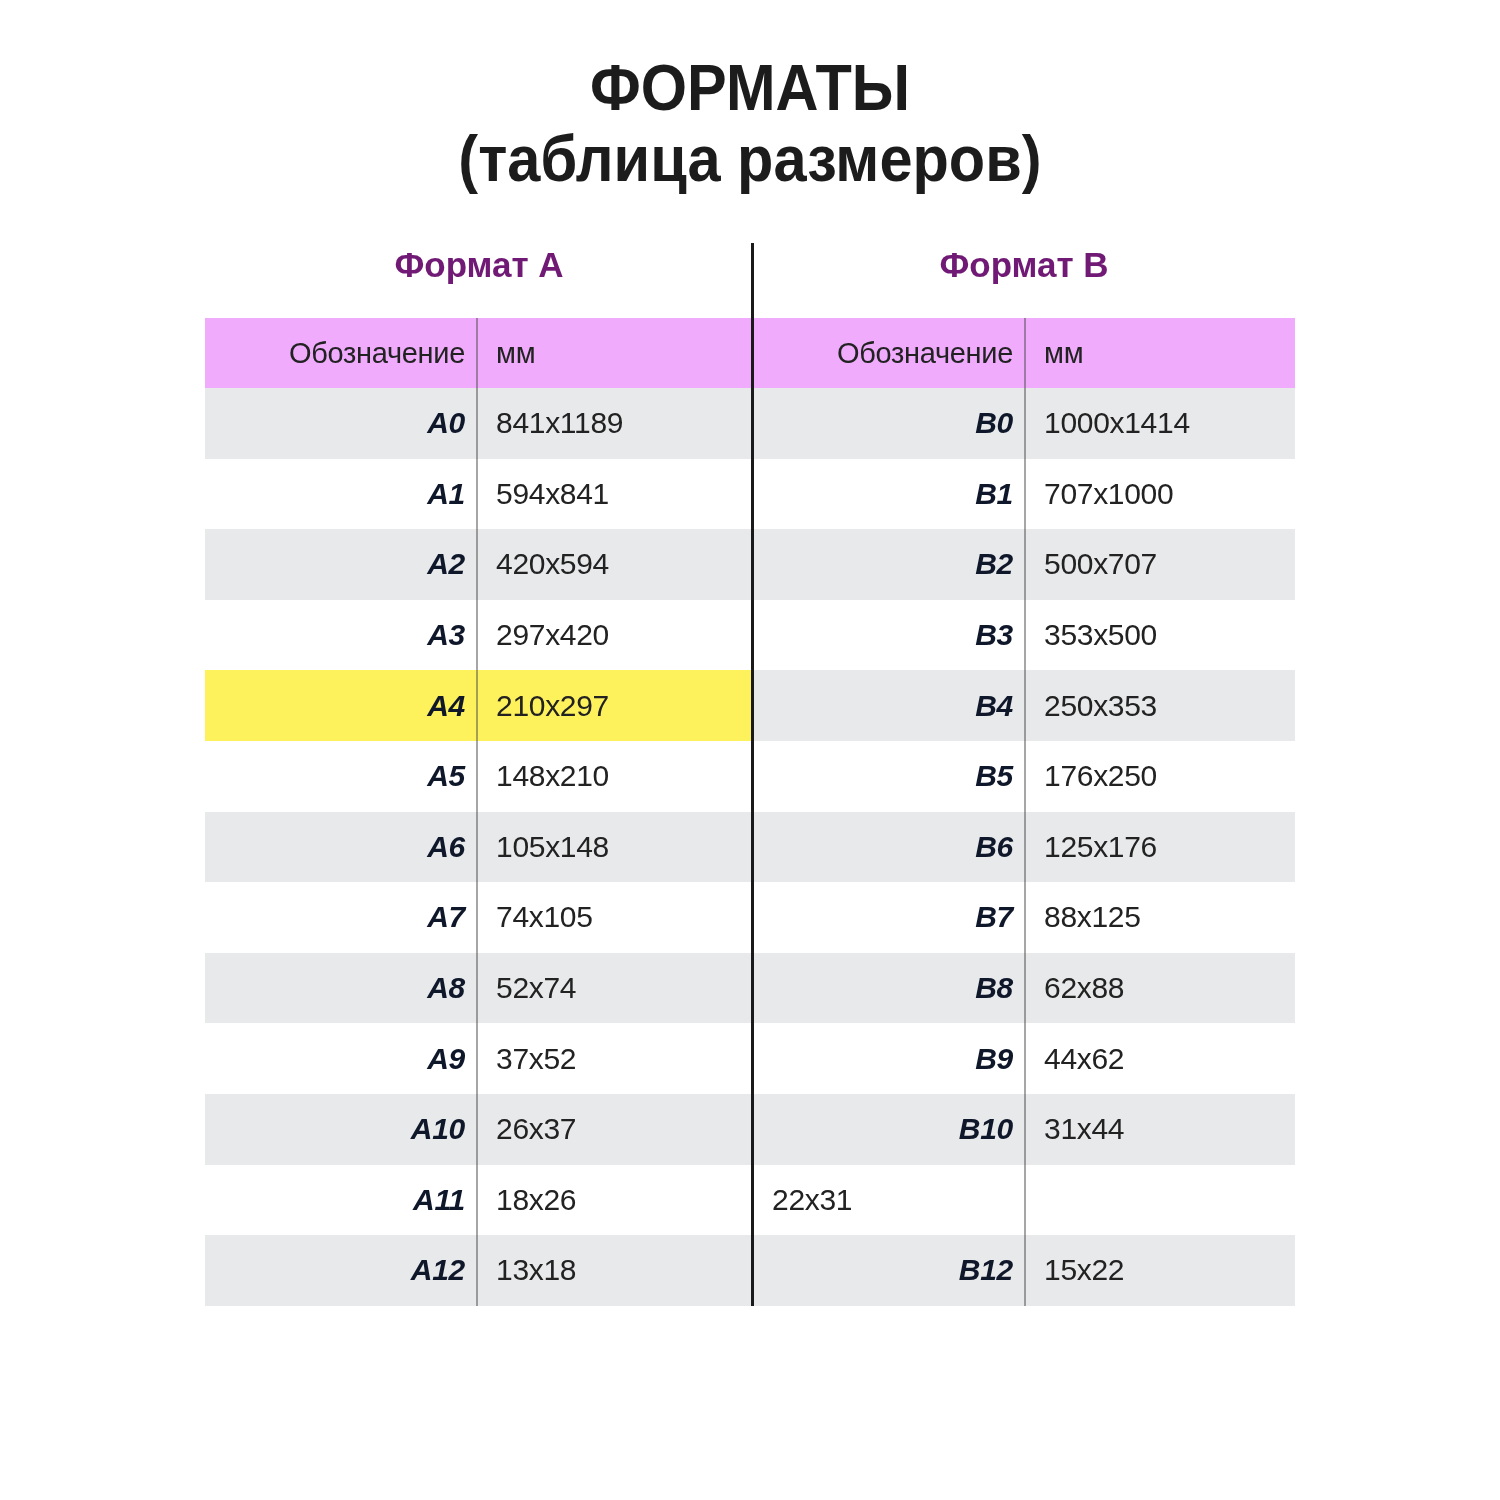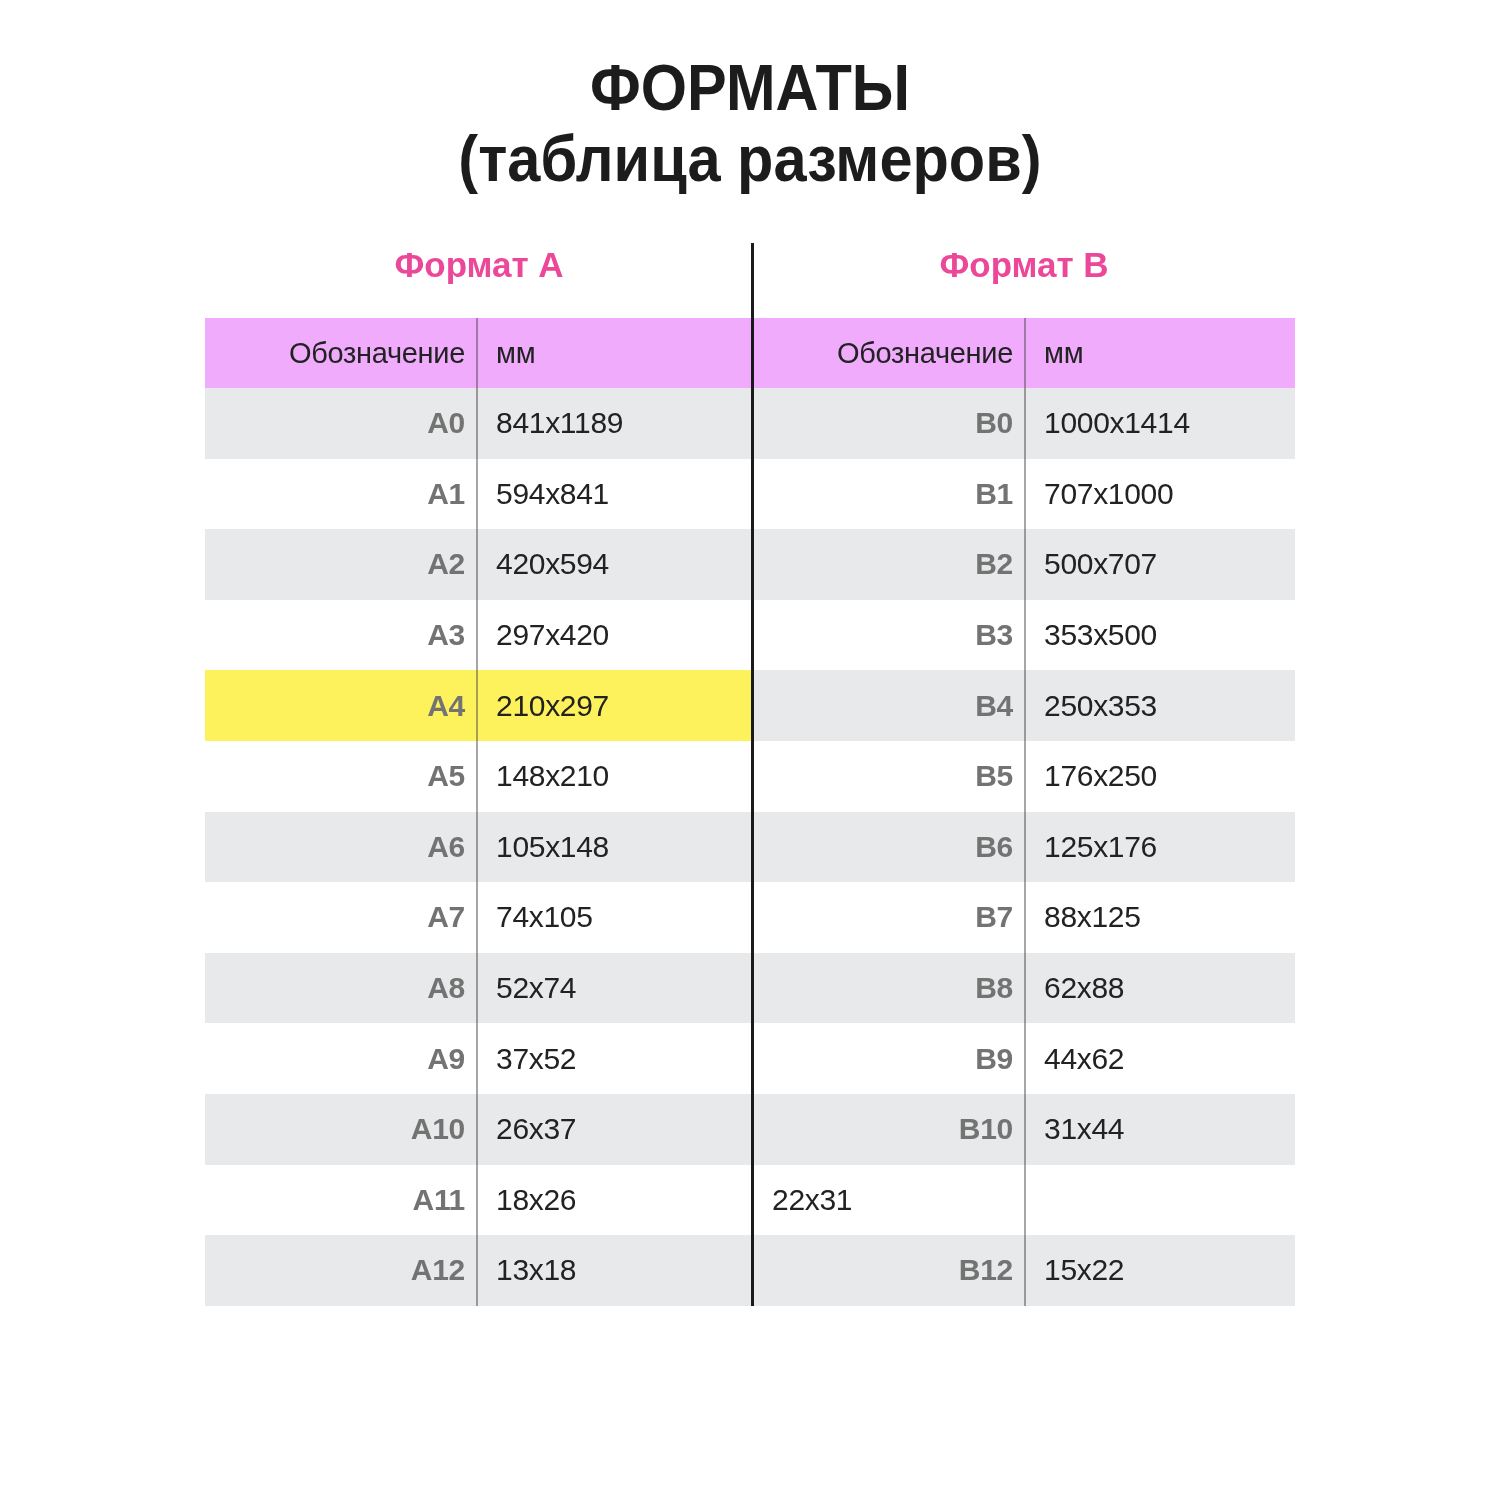--- a/index.html
+++ b/index.html
@@ -28,21 +28,21 @@
   }
 
   
   .section-headers {
     position: absolute;
     left: 205px; top: 240px; width: 1090px;
     display: flex;
   }
   .section-header {
     font-size: 35px; font-weight: bold; line-height: 50px;
-    text-align: center; color: #ec4899;
+    text-align: center; color: #701a75;
     white-space: nowrap;
   }
   .section-header.a { width: 548px; }
   .section-header.b { width: 542px; }
 
   
   .size-table {
     position: absolute;
     left: 205px; top: 318px; width: 1090px;
   }
@@ -62,21 +62,21 @@
     display: flex; align-items: center;
     height: 100%;
     box-sizing: border-box;
     letter-spacing: -0.3px;
     white-space: nowrap;
   }
   .c1 { width: 272px; justify-content: flex-end; padding-right: 12px; }
   .c2 { width: 276px; padding-left: 19px; }
   .c3 { width: 272px; justify-content: flex-end; padding-right: 12px; }
   .c4 { width: 270px; padding-left: 19px; }
-  .trow .c1, .trow .c3 { font-weight: bold; color: #737373; }
+  .trow .c1, .trow .c3 { font-weight: bold; color: #0f172a; font-style: italic; }
   .hl { background: #fdf15c; }
 
   
   .vline { position: absolute; }
   .vline.thin {
     width: 2px; top: 318px; height: 988px;
     background: rgba(70,70,70,0.48);
   }
   .vline.thin.a { left: 476px; }
   .vline.thin.b { left: 1024px; }

